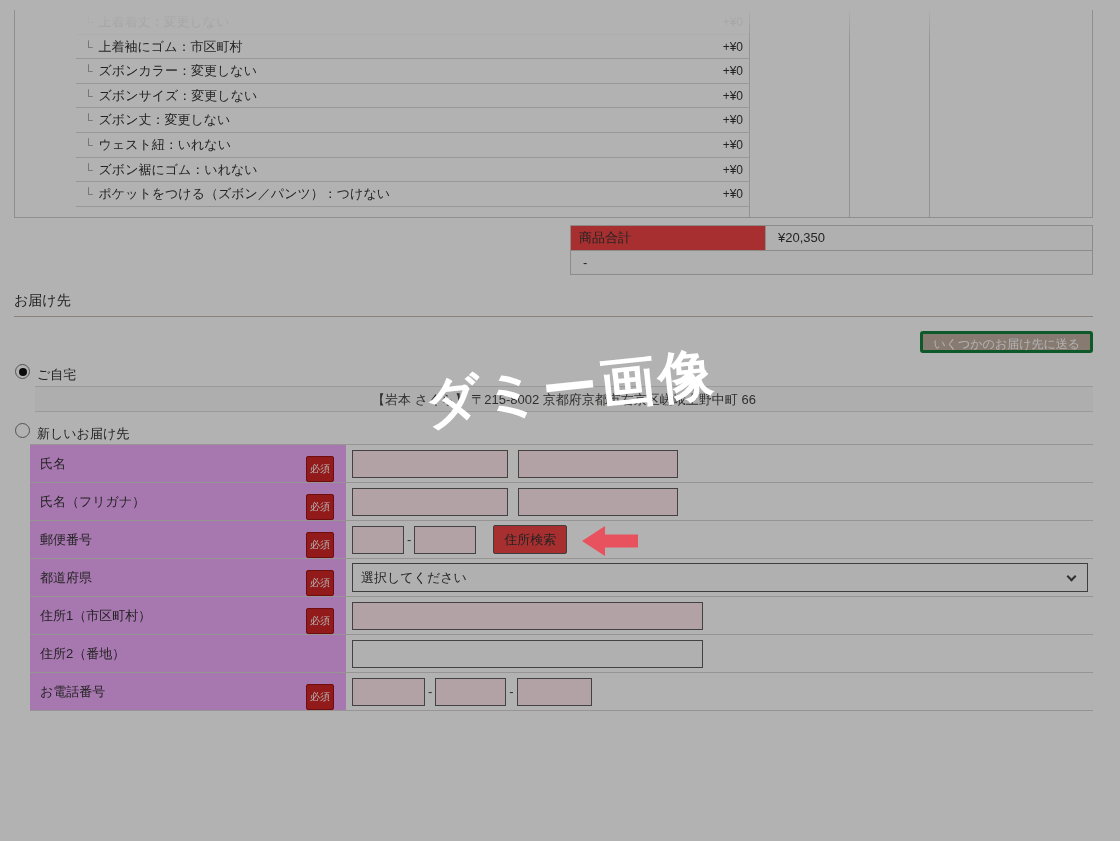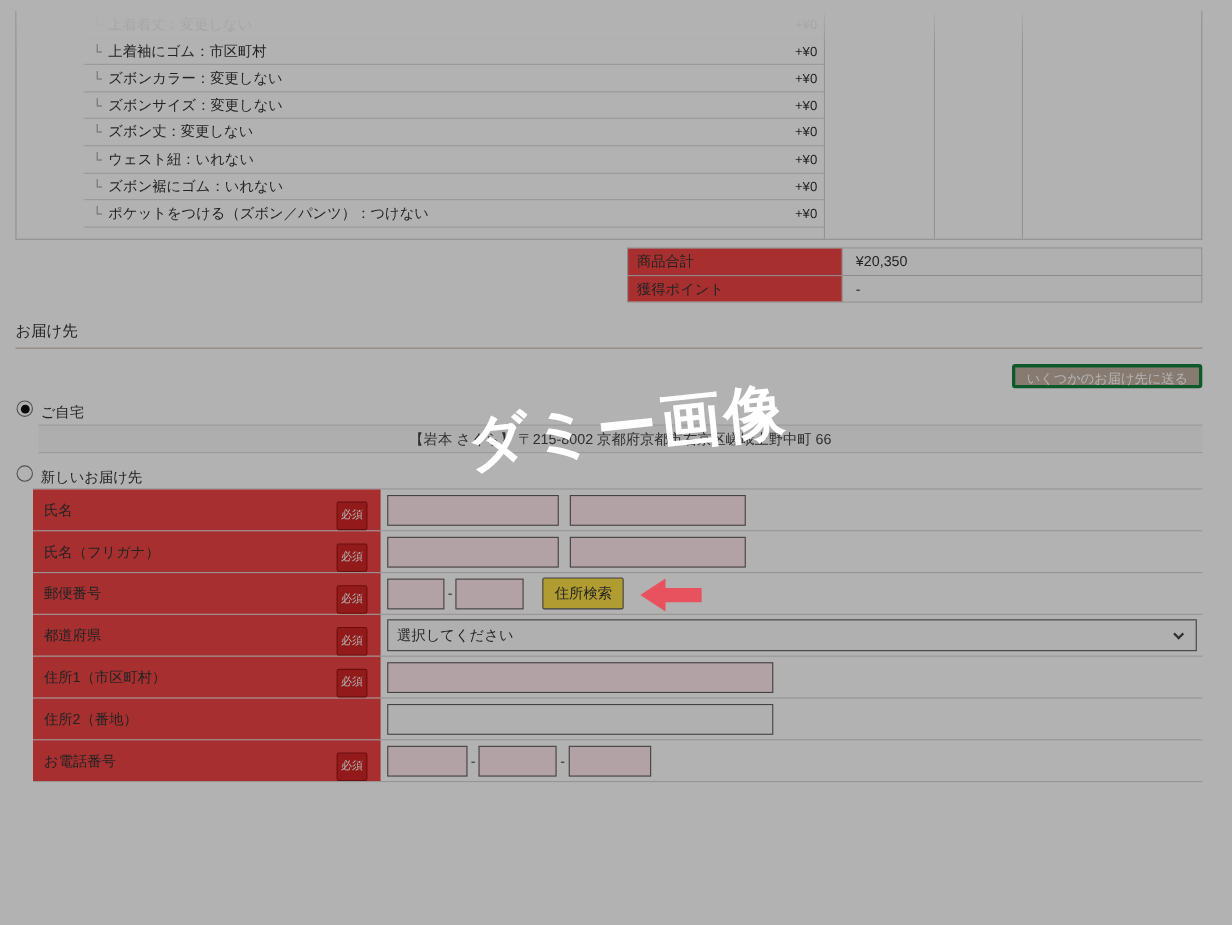--- a/index.html
+++ b/index.html
@@ -32,30 +32,30 @@
              border:3px solid #15803d;border-radius:3px;color:#fff;font-size:12px;line-height:20px;cursor:pointer;}
   .radio{position:absolute;width:15px;height:15px;border:1.5px solid #777;border-radius:50%;background:#fff;}
   .radio.sel::after{content:"";position:absolute;left:2.5px;top:2.5px;width:8px;height:8px;border-radius:50%;background:#111;}
   .radio-label{position:absolute;font-size:13px;color:#333;}
   .addr-row{position:absolute;left:35px;top:386px;width:1058px;height:26px;background:#fbfaf9;
             border-top:1px solid #ddd;border-bottom:1px solid #ddd;text-align:center;line-height:26px;font-size:13px;color:#444;}
 
   
   .form{position:absolute;left:30px;top:444px;width:1063px;border-top:1px solid #d8d6d5;}
   .f-row{position:relative;height:38px;border-bottom:1px solid #d8d6d5;}
-  .f-label{position:absolute;left:0;top:0;bottom:0;width:316px;background:#ef4444;
+  .f-label{position:absolute;left:0;top:0;bottom:0;width:316px;background:#f0abfc;
            font-size:13px;color:#333;line-height:38px;padding-left:10px;}
   .badge{position:absolute;right:12px;top:11px;background:#d32626;border:1px solid #9e1313;color:#fff;
          font-size:10px;line-height:12px;padding:6px 3px;border-radius:2px;}
   .f-inputs{position:absolute;left:322px;right:0;top:0;bottom:0;display:flex;align-items:center;}
   .inp{height:28px;border:1.5px solid #5f5f5f;background:#fcfcfc;}
   .inp.req{background:#ffe7ec;}
   .dash{margin:0 3px;color:#444;font-size:13px;}
   .gap{width:10px;}
-  .search-btn{height:29px;margin-left:17px;padding:0 10px;font-size:13px;color:#333;background:#fde047;
+  .search-btn{height:29px;margin-left:17px;padding:0 10px;font-size:13px;color:#333;background:#ef4444;
               border:1.5px solid #5a5a5a;border-radius:2px;cursor:pointer;}
   .selectbox{position:relative;width:736px;height:29px;border:1.5px solid #5a5a5a;background:#fcfcfc;
              font-size:13px;color:#333;line-height:27px;padding-left:8px;cursor:pointer;}
   .chev{position:absolute;right:12px;top:9px;width:7px;height:7px;border-right:2px solid #444;border-bottom:2px solid #444;transform:rotate(45deg);}
 
   
   .pay-btn{position:absolute;left:428px;top:766px;width:256px;height:50px;border:none;border-radius:5px;
            background:linear-gradient(180deg,#f96e82 0%,#e64f66 100%);color:#fff;font-size:20px;letter-spacing:5px;
            box-shadow:0 3px 3px rgba(0,0,0,.35);cursor:pointer;}
 
@@ -86,21 +86,20 @@
       </div>
     <div class="top-fade"></div>
   </div>
 
   <div class="totals" id="totalsRows">
       <div class="t-row">
         <div class="t-label">商品合計</div>
         <div class="t-value">¥20,350</div>
       </div>
       <div class="t-row">
-        <div class="t-label">獲得ポイント</div>
         <div class="t-value">-</div>
       </div>
     </div>
 
   <div class="section-title">お届け先</div>
   <div class="section-rule"></div>
   <button class="taupe-btn">いくつかのお届け先に送る</button>
 
   <div class="radio sel" style="left:15px;top:364px"></div>
   <div class="radio-label" style="left:37px;top:366px">ご自宅</div>

